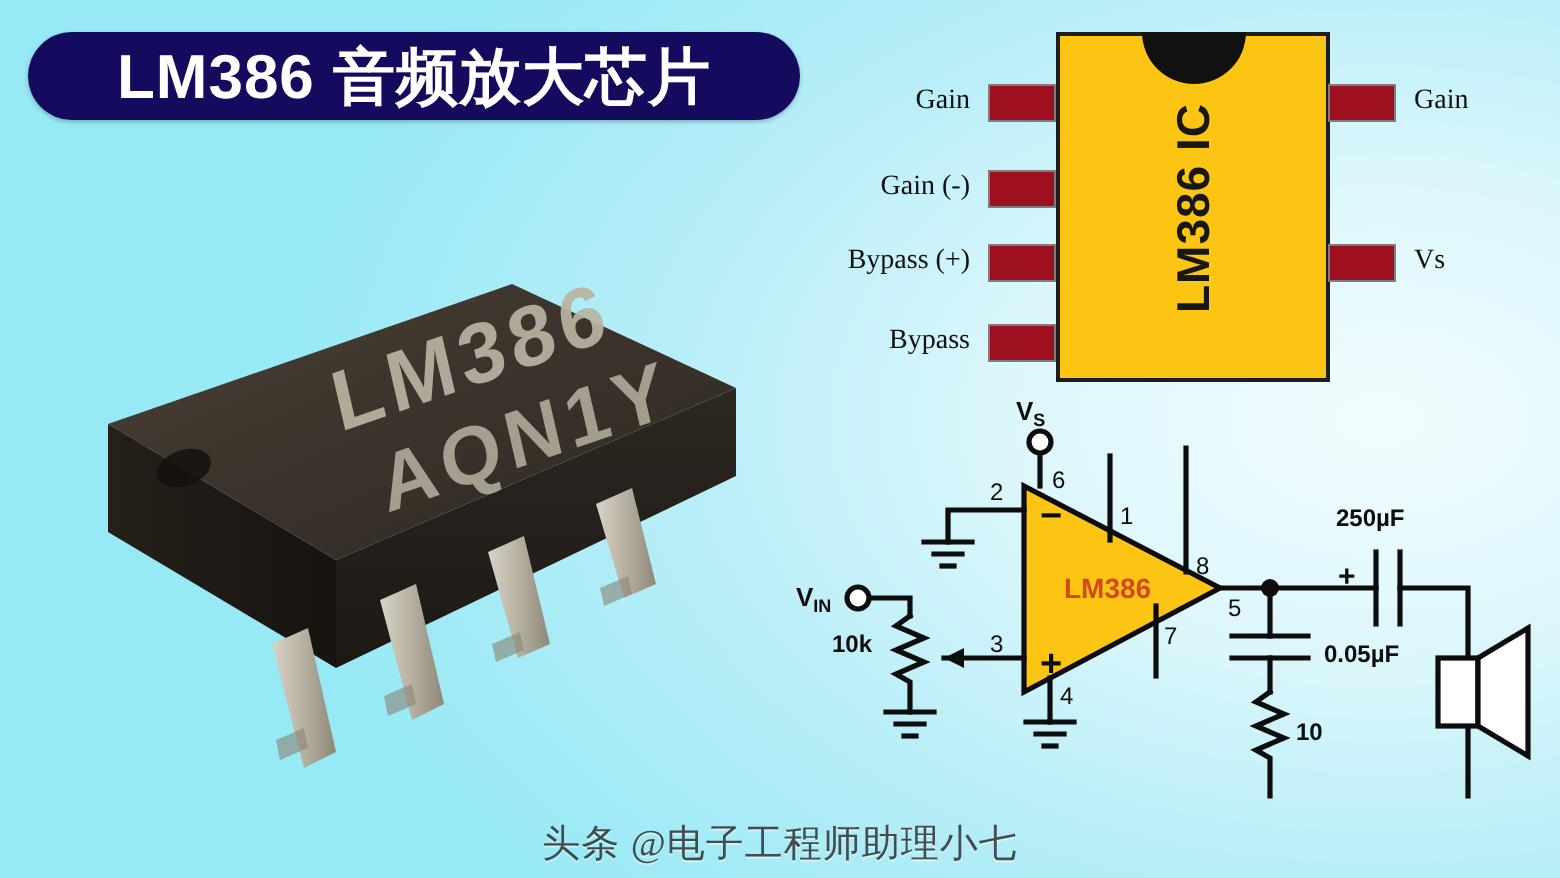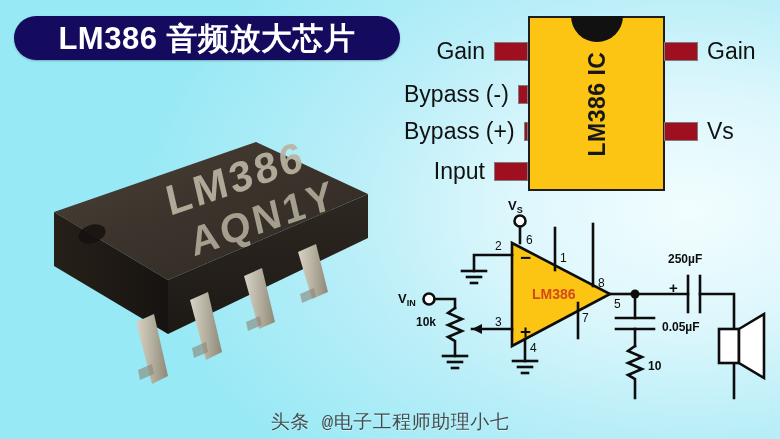--- a/index.html
+++ b/index.html
@@ -29,22 +29,22 @@
   }
 
   
   #chip-photo{position:absolute;left:18px;top:108px;width:372px;height:300px;}
   #chip-photo svg{display:block;width:100%;height:100%;}
 
   
   #pinout{position:absolute;left:404px;top:8px;width:376px;height:196px;}
   .pin-row{position:absolute;display:flex;align-items:center;height:24px;}
   .pin-label{
-    font-family:Liberation Sans, sans-serif;
-    font-size:23px;color:#111;white-space:nowrap;line-height:1;
+    font-family:Liberation Serif, serif;
+    font-size:14px;color:#111;white-space:nowrap;line-height:1;
   }
   .pin-block{
     width:34px;height:19px;background:#9e1020;
     border:1px solid #7d7d7d;box-sizing:border-box;
   }
   .pin-row.left{right:auto;}
   .pin-row.left .pin-label{text-align:right;margin-right:9px;}
   .pin-row.right .pin-label{margin-left:9px;}
   #ic-body{
     position:absolute;left:124px;top:8px;width:137px;height:175px;
@@ -67,21 +67,21 @@
   #schematic{position:absolute;left:392px;top:198px;width:388px;height:212px;}
   #schematic svg{display:block;width:100%;height:100%;}
 
   
   #watermark{
     position:absolute;left:0;top:404px;width:780px;height:35px;
     display:flex;align-items:center;justify-content:center;
     pointer-events:none;
   }
   #watermark-text{
-    font-family:Liberation Mono, monospace;
+    font-family:Liberation Serif, serif;
     font-size:19px;color:#2b2b2b;opacity:.82;white-space:nowrap;
     letter-spacing:.5px;
     text-shadow:0 1px 0 rgba(255,255,255,.55);
   }
 </style>
 </head>
 <body>
 
 <div id="stage">
 
@@ -151,29 +151,29 @@
     <div id="ic-body">
       <div id="ic-notch"></div>
       <div id="ic-text">LM386 IC</div>
     </div>
 
     <div class="pin-row left" style="left:0px;top:31px;width:124px;justify-content:flex-end;">
       <span class="pin-label">Gain</span>
       <span class="pin-block"></span>
     </div>
     <div class="pin-row left" style="left:0px;top:74px;width:124px;justify-content:flex-end;">
-      <span class="pin-label">Bypass (-)</span>
+      <span class="pin-label">Gain (-)</span>
       <span class="pin-block"></span>
     </div>
     <div class="pin-row left" style="left:0px;top:111px;width:124px;justify-content:flex-end;">
       <span class="pin-label">Bypass (+)</span>
       <span class="pin-block"></span>
     </div>
     <div class="pin-row left" style="left:0px;top:151px;width:124px;justify-content:flex-end;">
-      <span class="pin-label">Input</span>
+      <span class="pin-label">Bypass</span>
       <span class="pin-block"></span>
     </div>
 
     <div class="pin-row right" style="left:260px;top:31px;">
       <span class="pin-block"></span>
       <span class="pin-label">Gain</span>
     </div>
     <div class="pin-row right" style="left:260px;top:111px;">
       <span class="pin-block"></span>
       <span class="pin-label">Vs</span>

